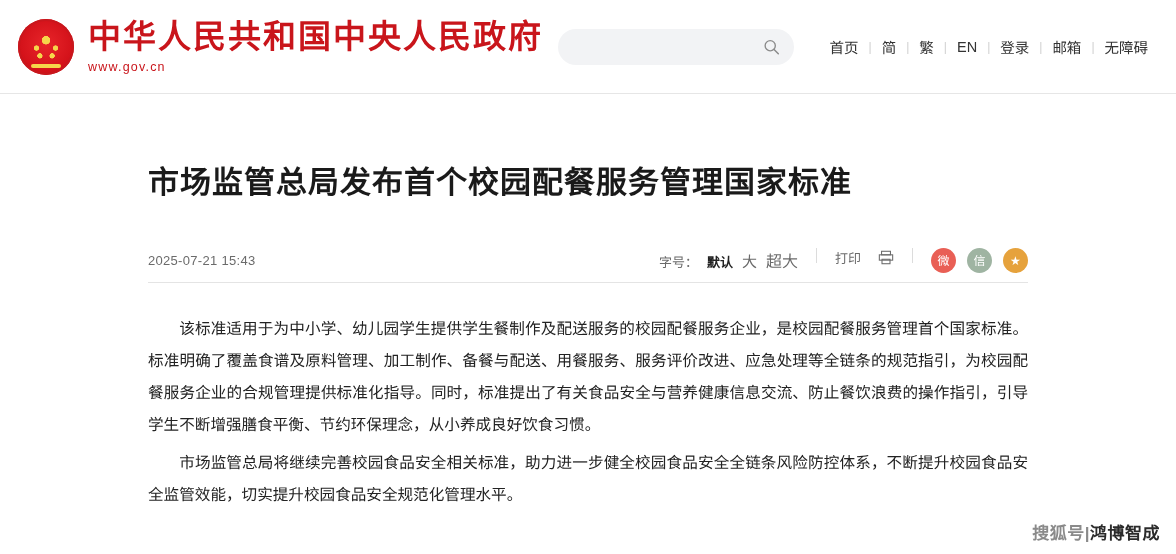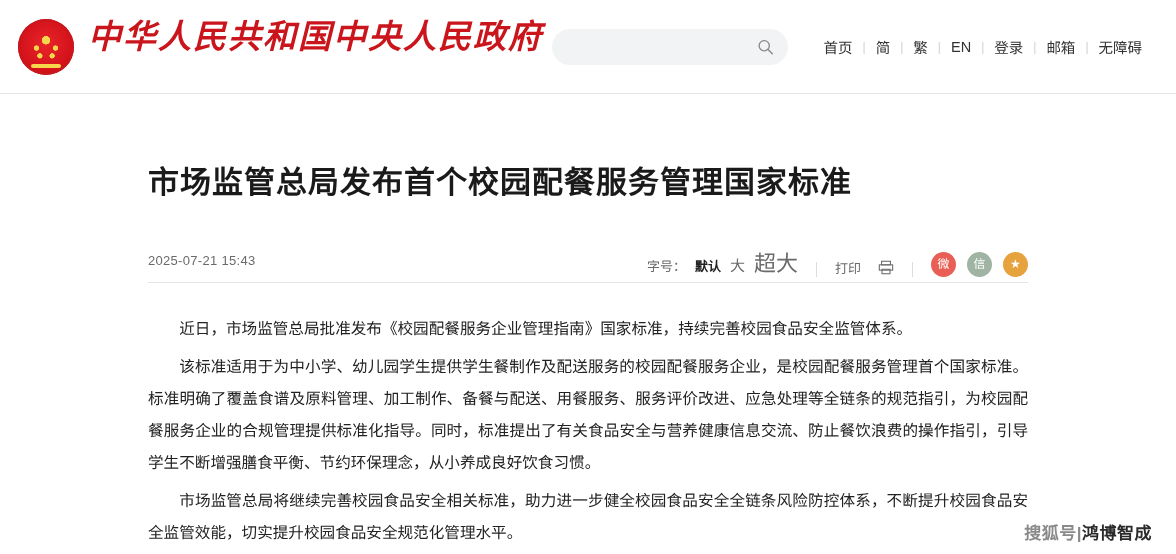--- a/index.html
+++ b/index.html
@@ -16,22 +16,22 @@
   
   .header {
     position: relative;
     height: 94px;
     border-bottom: 1px solid #e6e6e6;
     display: flex;
     align-items: center;
   }
   .brand {
     display: flex;
+    align-items: center;
     margin-left: 18px;
-    font-style: italic;
   }
   .emblem {
     width: 56px; height: 56px;
     border-radius: 50%;
     background: radial-gradient(circle at 50% 45%, #e8252a 0%, #d4121a 62%, #b00c12 100%);
     position: relative;
     flex: none;
     box-shadow: inset 0 0 0 2px #c8171d;
   }
   .emblem:before {
@@ -67,21 +67,21 @@
     font-size: 12.5px;
     letter-spacing: 1.2px;
     margin-top: 4px;
     font-family: "Liberation Sans", sans-serif;
   }
 
   .header-right {
     margin-left: auto;
     display: flex;
     align-items: center;
-    padding-right: 24px;
+    padding-right: 18px;
   }
   .search-box {
     width: 236px; height: 36px;
     background: #f2f3f5;
     border-radius: 18px;
     position: relative;
     display: flex; align-items: center;
   }
   .search-input {
     border: none; outline: none; background: transparent;
@@ -131,29 +131,29 @@
     border-bottom: 1px solid #e4e4e4;
     display: flex;
     align-items: center;
     font-size: 13px;
     color: #6b6b6b;
   }
   .meta-left { display: flex; align-items: center; gap: 20px; white-space: nowrap; justify-content: space-between; }
   .meta-left .date { letter-spacing: 0.3px; }
   .meta-right {
     margin-left: auto;
-    display: flex; align-items: flex-end;
+    display: flex; align-items: flex-start;
     gap: 0px;
   }
   .fontsize-group { display:flex; align-items: baseline; gap: 9px; }
   .fs-label { color:#6b6b6b; }
   .fs-opt { color:#6b6b6b; cursor: pointer; }
   .fs-opt.active { color:#222; font-weight: bold; }
   .fs-mid { font-size: 15px; }
-  .fs-big { font-size: 22px; }
+  .fs-big { font-size: 16px; }
   .divider-v {
     width: 1px; height: 15px; background: #dcdcdc;
     margin: 0 18px;
   }
   .print-group { display: flex; align-items: center; gap: 17px; color:#6b6b6b; }
   .printer-icon { width: 16px; height: 15px; }
   .share-group { display:flex; align-items:center; gap: 11px; }
   .share-ico {
     width: 25px; height: 25px; border-radius: 50%;
     display: inline-flex; align-items: center; justify-content: center;
@@ -169,41 +169,42 @@
     line-height: 2.05;
     color: #222;
     font-family: "Liberation Serif","DejaVu Serif",serif;
     text-align: justify;
   }
   .body-text p { margin: 0 0 6px 0; text-indent: 2em; }
 
   
   .watermark {
     position: absolute;
-    right: 24px;
+    right: 16px;
     bottom: 10px;
     font-size: 17px;
     color: #2b2b2b;
     font-weight: bold;
     letter-spacing: 0.5px;
     white-space: nowrap;
     font-family: "Liberation Sans", sans-serif;
   }
   .watermark .light { color: #8a8a8a; font-weight: bold; }
 </style>
 </head>
 <body>
 
 <div class="page">
 
   <div class="header">
     <div class="brand">
       <div class="emblem"></div>
       <div class="brand-text">
         <div class="brand-title">中华人民共和国中央人民政府</div>
+        <div class="brand-url">www.gov.cn</div>
       </div>
     </div>
 
     <div class="header-right">
       <div class="search-box">
         <input class="search-input" type="text" placeholder="" style="">
         <span class="search-icon">
           <svg viewBox="0 0 20 20" width="17" height="17" aria-hidden="true">
             <circle cx="8.5" cy="8.5" r="6" fill="none" stroke="#8b8b8b" stroke-width="1.6"></circle>
             <line x1="13" y1="13" x2="18" y2="18" stroke="#8b8b8b" stroke-width="1.8" stroke-linecap="round"></line>
@@ -262,21 +263,20 @@
 
         <div class="share-group">
           <span class="share-ico share-weibo">微</span>
           <span class="share-ico share-wechat">信</span>
           <span class="share-ico share-fav">★</span>
         </div>
       </div>
     </div>
 
     <div class="body-text">
-      <p>近日，市场监管总局批准发布《校园配餐服务企业管理指南》国家标准，持续完善校园食品安全监管体系。</p>
       <p>该标准适用于为中小学、幼儿园学生提供学生餐制作及配送服务的校园配餐服务企业，是校园配餐服务管理首个国家标准。标准明确了覆盖食谱及原料管理、加工制作、备餐与配送、用餐服务、服务评价改进、应急处理等全链条的规范指引，为校园配餐服务企业的合规管理提供标准化指导。同时，标准提出了有关食品安全与营养健康信息交流、防止餐饮浪费的操作指引，引导学生不断增强膳食平衡、节约环保理念，从小养成良好饮食习惯。</p>
       <p>市场监管总局将继续完善校园食品安全相关标准，助力进一步健全校园食品安全全链条风险防控体系，不断提升校园食品安全监管效能，切实提升校园食品安全规范化管理水平。</p>
     </div>
   </div>
 
   <div class="watermark">
     <span class="light">搜狐号</span><span class="light">|</span><span>鸿博智成</span>
   </div>
 
 </div>

